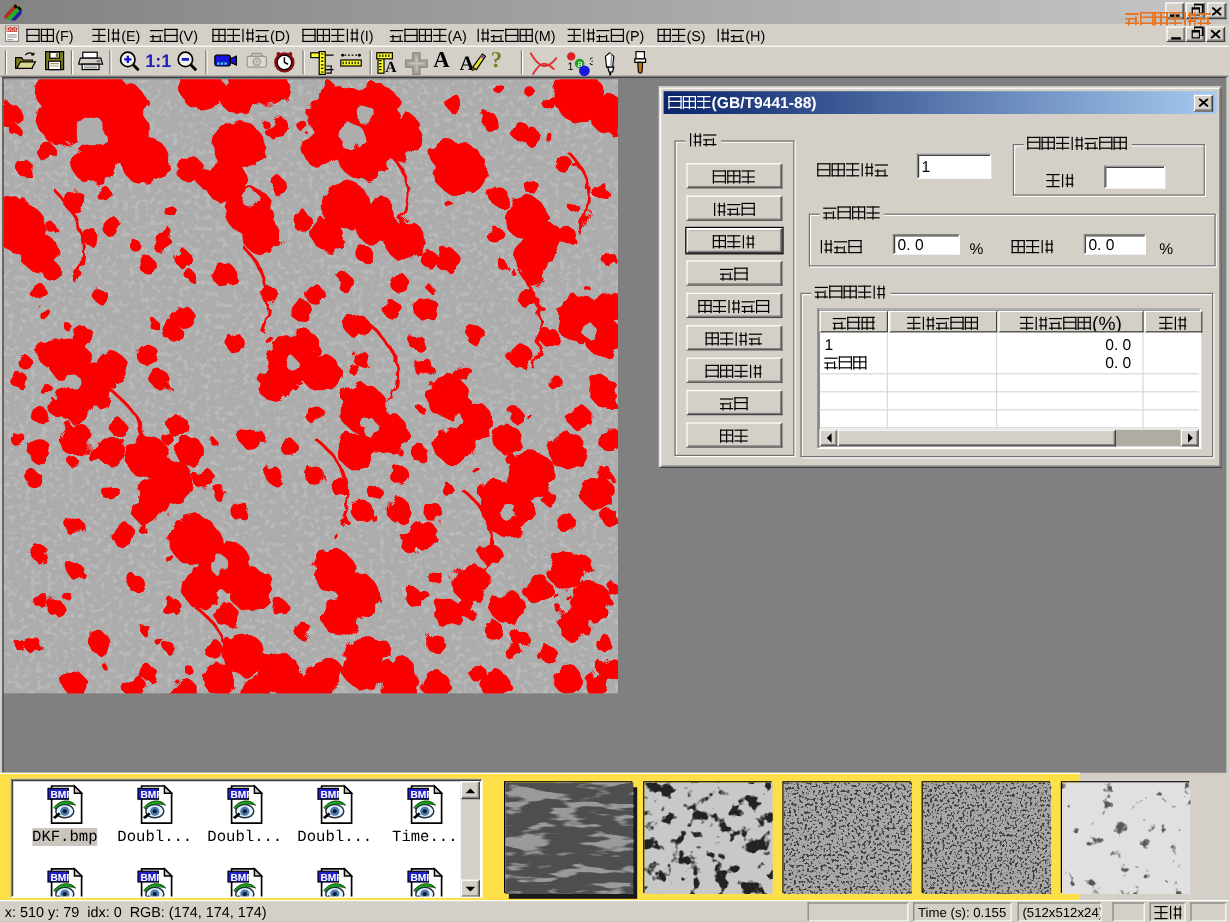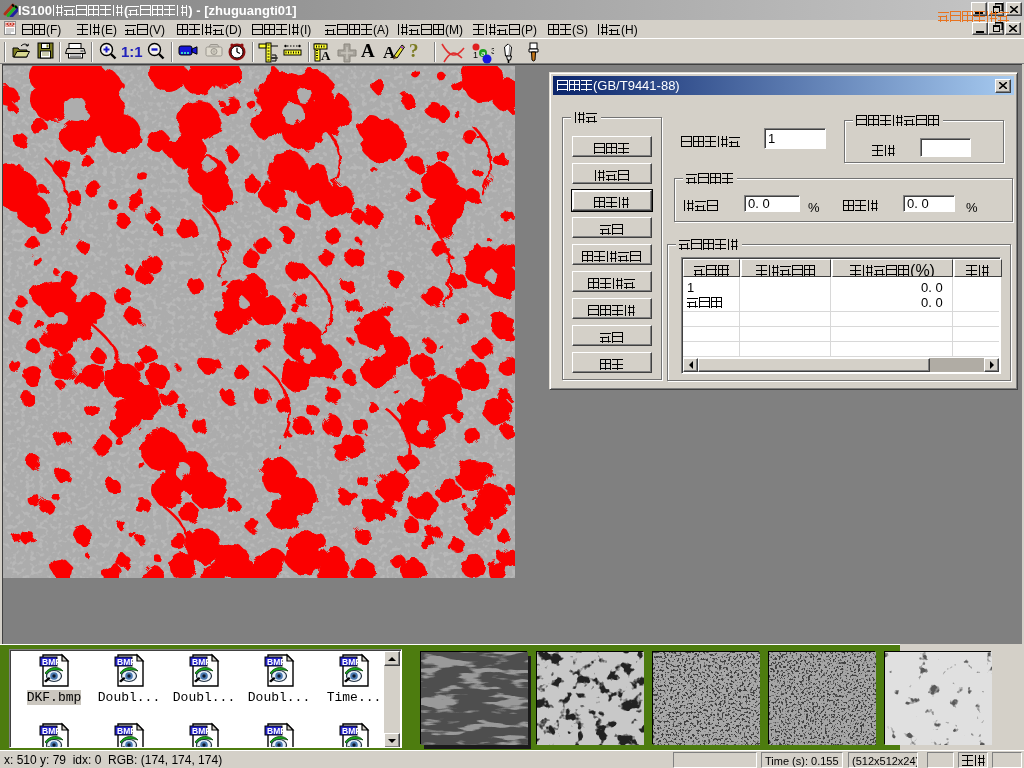--- a/index.html
+++ b/index.html
@@ -24,21 +24,21 @@
 #watermark{position:absolute;left:938px;top:8px;z-index:50;color:#e8731e}
 #watermark i.c{filter:drop-shadow(0.7px 0 0 #e8731e) drop-shadow(0 0.7px 0 #e8731e)}
 .ow{width:13px;height:13px;margin-right:0.8px}
 #toolbar{position:absolute;left:0;top:38px;width:1024px;height:26px;background:#d4d0c8;border-top:1px solid #fff;border-bottom:1px solid #808080}
 .ti{position:absolute}
 .tsep{position:absolute;top:3px;height:20px;width:2px;border-left:1px solid #808080;border-right:1px solid #fff}
 #mdi{position:absolute;left:2px;top:64px;width:1020px;height:580px;background:#808080;border-top:1px solid #404040;border-left:1px solid #404040}
 #mimg{position:absolute;left:3px;top:66px;width:512px;height:512px}
 #dialog{position:absolute;left:549px;top:72px;width:469px;height:318px;background:#d4d0c8;border:1px solid;border-color:#dedad2 #404040 #404040 #dedad2;box-shadow:inset 1px 1px 0 #fff,inset -1px -1px 0 #808080;z-index:20}
 #dtitle{position:absolute;left:3px;top:3px;right:3px;height:19px;background:linear-gradient(to right,#0a246a,#a6caf0)}
-#dtext{position:absolute;left:4px;top:2px;color:#fff;font-weight:normal;font-size:13px;white-space:nowrap}
+#dtext{position:absolute;left:4px;top:2px;color:#fff;font-weight:bold;font-size:13px;white-space:nowrap}
 .dw{width:13px;height:13px;color:#fff}
 .d13{width:13px;height:13px}
 .d14{width:14px;height:14px}
 .grp{position:absolute;border:1px solid #737373;box-shadow:inset 1px 1px 0 #fff,1px 1px 0 #fff;}
 .glab{position:absolute;left:8px;top:-8px;background:#d4d0c8;padding:0 3px;line-height:15px;white-space:nowrap}
 .dbtn{position:absolute;left:9px;width:80px;height:21px;background:#d4d0c8;border:1px solid;border-color:#fff #404040 #404040 #fff;box-shadow:inset -1px -1px 0 #808080;text-align:center;padding-top:3px}
 .b-focus{outline:1px solid #000;box-shadow:inset -1px -1px 0 #808080,inset 2px 2px 0 -1px #fff,inset 4px 4px 0 -3px #000 ;}
 .dlab{position:absolute;font-size:14px;white-space:nowrap}
 .dinp{position:absolute;border:1px solid #808080;border-color:#808080 #fff #fff #808080;box-shadow:inset 1px 1px 0 #404040;background:#fff;font:13px "Liberation Sans";padding-left:3px}
 #tbl{position:absolute;left:13px;top:12px;width:320px;height:117px;background:#fff;border:1px solid;border-color:#808080 #fff #fff #808080;box-shadow:inset 1px 1px 0 #404040}
@@ -48,21 +48,21 @@
 .trow span{position:absolute;top:0}
 .gline{position:absolute;left:1px;right:1px;height:1px;background:#d8d8d8}
 .vline{position:absolute;top:19px;bottom:16px;width:1px;background:#d8d8d8}
 #hsb{position:absolute;left:1px;right:1px;bottom:1px;height:14px;background:#b0aca4}
 .sbtn{position:absolute;width:15px;height:14px;background:#d4d0c8;border:1px solid;border-color:#fff #404040 #404040 #fff;box-shadow:inset -1px -1px 0 #808080;display:flex;align-items:center;justify-content:center}
 #hthumb{position:absolute;left:15px;width:232px;height:14px;background:#d4d0c8;border:1px solid;border-color:#fff #404040 #404040 #fff;box-shadow:inset -1px -1px 0 #808080}
 .arl{width:0;height:0;border:4px solid transparent;border-right:4px solid #000;margin-right:4px}
 .arr{width:0;height:0;border:4px solid transparent;border-left:4px solid #000;margin-left:4px}
 .aru{width:0;height:0;border:4px solid transparent;border-bottom:4px solid #000;margin-bottom:4px}
 .ard{width:0;height:0;border:4px solid transparent;border-top:4px solid #000;margin-top:4px}
-#bottom{position:absolute;left:0;top:644px;width:900px;height:106px;background:#4d7c0f;border-top:1px solid #fff}
+#bottom{position:absolute;left:0;top:644px;width:900px;height:106px;background:#fde047;border-top:1px solid #fff}
 #flist{position:absolute;left:9px;top:4px;width:393px;height:99px;background:#fff;border:1px solid;border-color:#808080 #fff #fff #808080;box-shadow:inset 1px 1px 0 #404040;overflow:hidden}
 .fitem{position:absolute;top:3px;width:70px;text-align:center}
 .fic{height:36px}
 .flab{font-family:"Liberation Mono",monospace;font-size:13px;margin-top:1px;white-space:nowrap}
 #vsb{position:absolute;right:1px;top:1px;width:16px;height:97px;background:#d4d0c8}
 #vsb .sbtn{width:16px;height:15px}
 .th{position:absolute;top:6px;width:107px;height:93px;border:1px solid #000}
 .th-sel{box-shadow:4px 5px 0 #1a1a1a}
 #status{position:absolute;left:0;top:750px;width:1024px;height:18px;background:#d4d0c8;border-top:1px solid #fff;font-size:12px}
 #stext{position:absolute;left:4px;top:2px}
@@ -72,21 +72,20 @@
 <body>
 <div id="title">
   <svg id="appicon" width="16" height="15">
       <g stroke-linecap="round" stroke-width="3">
         <path d="M3 12 L11 3" stroke="#b03018"></path>
         <path d="M6 13.5 L14 4.5" stroke="#20b020"></path>
         <path d="M9 15 L17 6" stroke="#2020a0"></path>
       </g>
       <path d="M10 2.5 l2 2 M13 4 l2 2 M16 5.5 l2 2" stroke="#000" stroke-width="2"></path>
     </svg>
-  <span id="ttext">IS100<i class="c g4 tw"></i><i class="c g5 tw"></i><i class="c g1 tw"></i><i class="c g2 tw"></i><i class="c g3 tw"></i><i class="c g4 tw"></i>(<i class="c g5 tw"></i><i class="c g1 tw"></i><i class="c g2 tw"></i><i class="c g3 tw"></i><i class="c g4 tw"></i>) - [zhuguangti01]</span>
   <div class="wbtn" style="right:37px;top:2px">
       <div class="mingly"></div>
     </div>
   <div class="wbtn" style="right:20px;top:2px">
       <div class="restgly"></div>
     </div>
   <div class="wbtn" style="right:2px;top:2px">
       <svg width="8" height="7">
         <path d="M0 0 L8 7 M8 0 L0 7" stroke="#000" stroke-width="1.6"></path>
       </svg>

